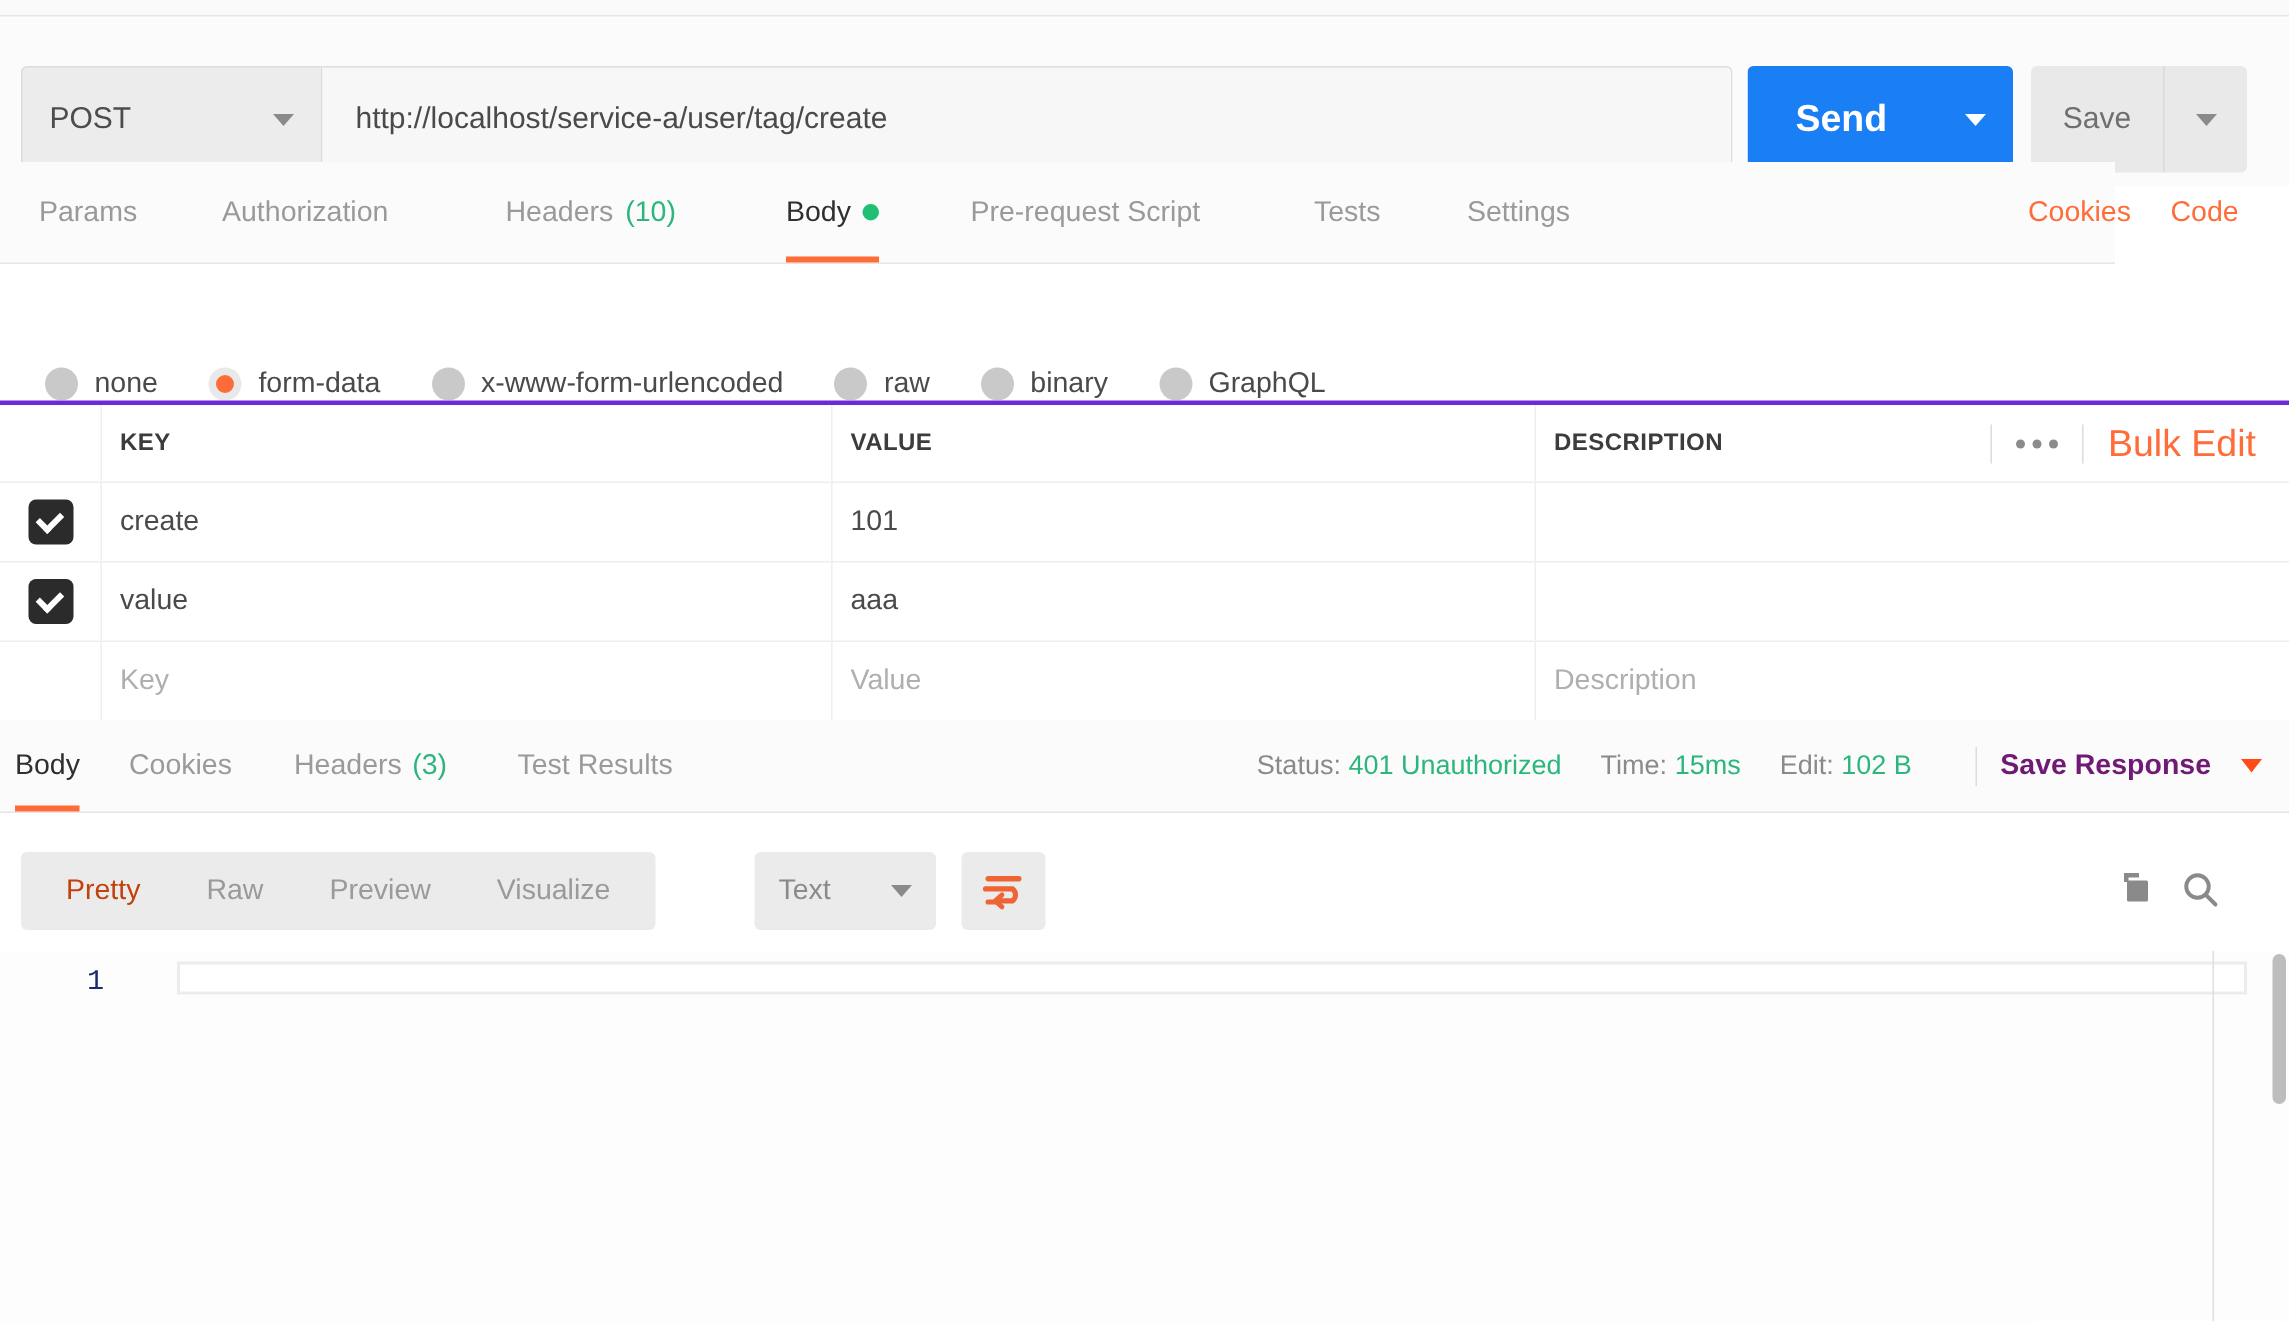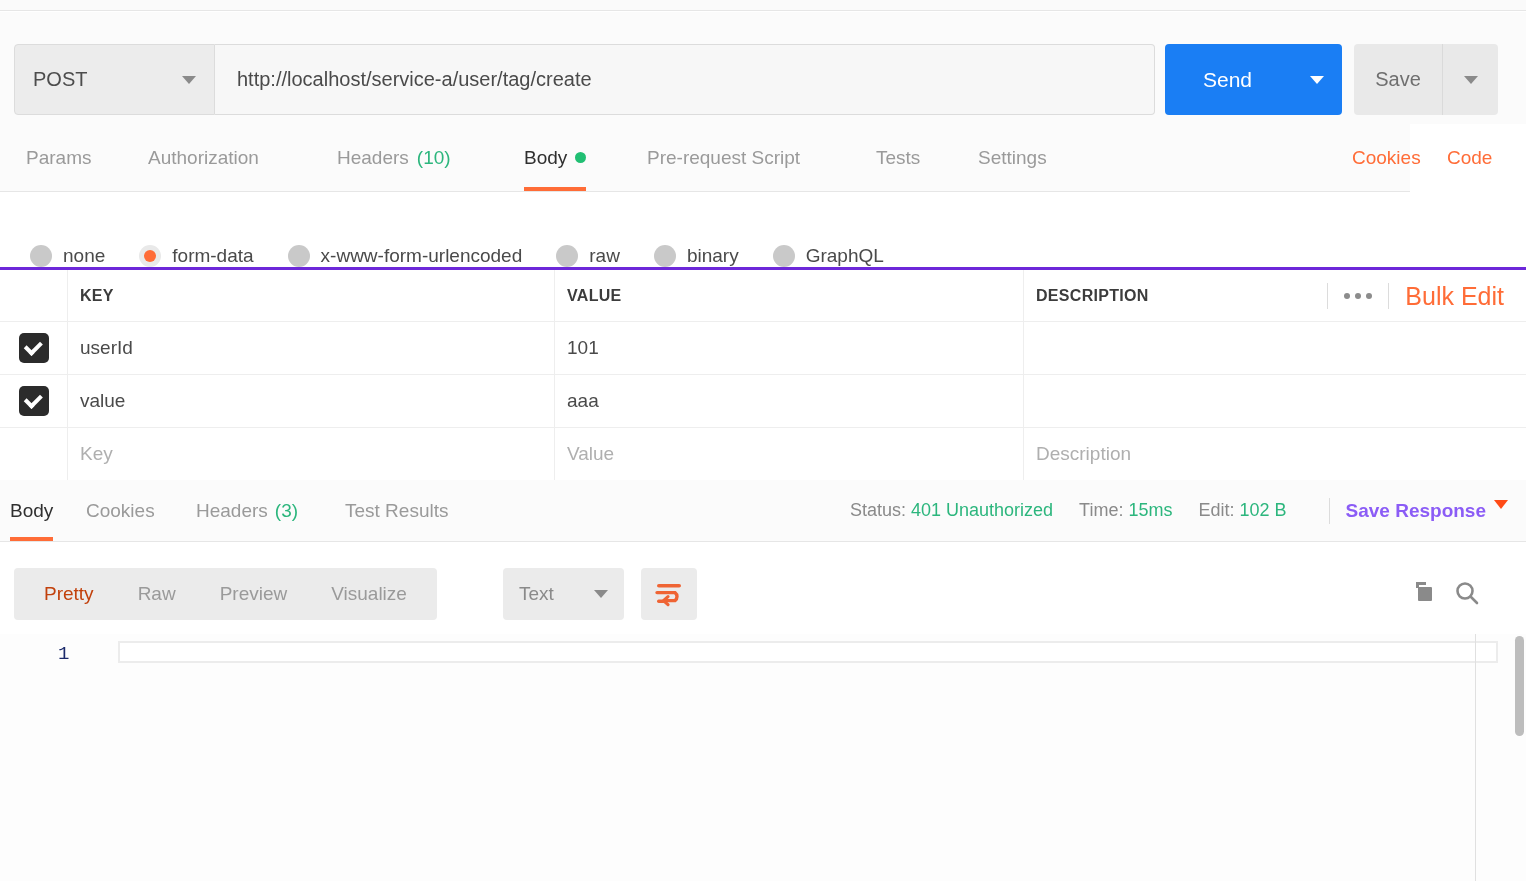--- a/index.html
+++ b/index.html
@@ -40,21 +40,21 @@
   }
   #url-text { font-size: 20px; color: #4a4a4a; }
 
   #send-group {
     position: absolute; left: 1165px; top: 32px; height: 71px;
     display: flex; border-radius: 4px; overflow: hidden;
   }
   #send-button {
     width: 125px; background: #1a7ef4; color: #fff;
     display: flex; align-items: center; justify-content: center;
-    font-size: 21px; font-weight: normal; cursor: pointer;
+    font-size: 25px; font-weight: bold; cursor: pointer;
   }
   #send-caret-btn {
     width: 52px; background: #1a7ef4;
     display: flex; align-items: center; justify-content: center;
     cursor: pointer; border-left: 1px solid #1a7ef4;
   }
   .caret-white {
     width: 0; height: 0; border-left: 7px solid transparent;
     border-right: 7px solid transparent; border-top: 8px solid #ffffff;
   }
@@ -66,21 +66,21 @@
     width: 88px; display: flex; align-items: center; justify-content: center;
     font-size: 20px; color: #6f6f6f; cursor: pointer;
   }
   #save-caret-btn {
     width: 56px; display: flex; align-items: center; justify-content: center;
     border-left: 1px solid #dadada; cursor: pointer;
   }
 
   
   #req-tabs {
-    position: absolute; left: 0; top: 124px; width: 1410px; height: 68px;
+    position: absolute; left: 0; top: 108px; width: 1410px; height: 68px;
     background: #fbfbfb; border-bottom: 1px solid #e6e6e6;
   }
   .req-tab {
     position: absolute; top: 0; height: 67px;
     display: flex; align-items: center; gap: 8px;
     font-size: 19px; color: #9a9a9a; cursor: pointer; white-space: nowrap;
   }
   .req-tab.active { color: #2f2f2f; }
   .req-tab .underline {
     position: absolute; left: 0; right: 0; bottom: 0; height: 4px; background: #ff6c37;
@@ -156,22 +156,22 @@
   .resp-tab .underline {
     position: absolute; left: 0; right: 0; bottom: 0; height: 4px; background: #ff6c37;
   }
   #resp-meta {
     position: absolute; right: 0; top: 0; height: 61px; display: flex; align-items: center;
     gap: 0; padding-right: 18px;
   }
   .meta-item { font-size: 18px; color: #8a8a8a; margin-right: 26px; white-space: nowrap; }
   .meta-val { color: #2cb67d; }
   #save-response {
-    font-size: 19px; color: #8b5cf6; font-weight: bold; display: flex; 
-    gap: 8px; cursor: pointer;
+    font-size: 19px; color: #701a75; font-weight: bold; display: flex; align-items: center;
+    gap: 20px; cursor: pointer;
   }
   .caret-orange {
     width: 0; height: 0; border-left: 7px solid transparent;
     border-right: 7px solid transparent; border-top: 9px solid #ff4b16;
   }
 
   
   #viewer-toolbar {
     position: absolute; left: 0; top: 542px; width: 1526px; height: 92px; background: #ffffff;
   }
@@ -327,21 +327,21 @@
     </div>
   </div>
   <div id="kv-rows">
       <div class="kv-row">
         <div class="col-check">
           <span class="checkbox">
             <span class="checkmark"></span>
           </span>
         </div>
         <div class="col-key">
-          <span class="cell-text">userId</span>
+          <span class="cell-text">create</span>
         </div>
         <div class="col-value">
           <span class="cell-text">101</span>
         </div>
         <div class="col-desc">
           <span class="cell-text"></span>
         </div>
       </div>
       <div class="kv-row">
         <div class="col-check">

